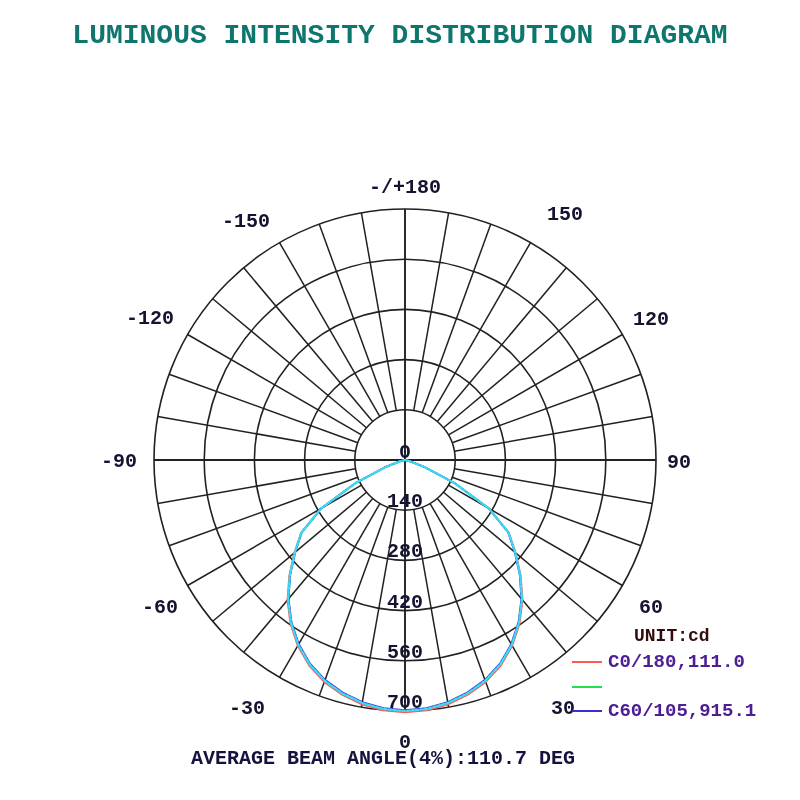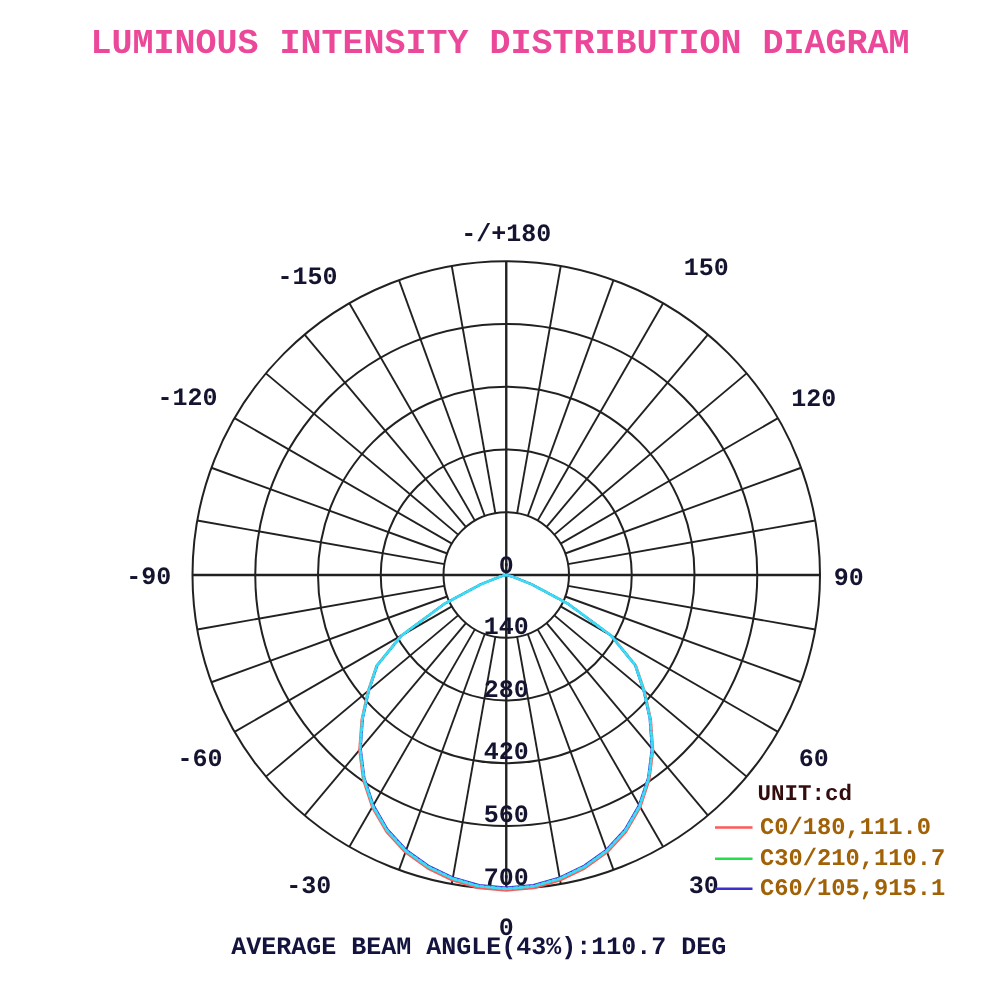--- a/index.html
+++ b/index.html
@@ -1,25 +1,25 @@
 <!DOCTYPE html>
 <html><head>
 <meta charset="utf-8">
 <style>
   html,body{margin:0;padding:0;background:#ffffff;}
   body{width:800px;height:800px;position:relative;overflow:hidden;
        font-family:"Liberation Mono","DejaVu Sans Mono",monospace;}
   .title{position:absolute;left:0;top:20px;width:800px;text-align:center;
-         font-size:28px;font-weight:bold;color:#ec4899;letter-spacing:0px;}
+         font-size:28px;font-weight:bold;color:#0f766e;letter-spacing:0px;}
   #chart-svg{position:absolute;left:0;top:0;}
   .legend{position:absolute;left:572px;top:626px;width:225px;}
-  .unit{font-size:18px;font-weight:bold;color:#330d0d;margin-left:34px;margin-bottom:4px;}
+  .unit{font-size:18px;font-weight:bold;color:#330d0d;margin-left:62px;margin-bottom:4px;}
   .lrow{display:flex;align-items:center;height:24.4px;}
   .sw{display:inline-block;width:30px;height:0px;border-top:2.4px solid #000;margin-right:6px;flex:0 0 auto;}
-  .ltext{font-size:19px;font-weight:bold;color:#a16207;white-space:pre;text-align:center;}
+  .ltext{font-size:19px;font-weight:bold;color:#4c1d95;white-space:pre;text-align:center;}
   .footer{position:absolute;left:0;top:747px;width:766px;text-align:center;
           font-size:20px;font-weight:bold;color:#13133d;}
 </style>
 </head>
 <body>
 
 <div class="title">LUMINOUS INTENSITY DISTRIBUTION DIAGRAM</div>
 
 <svg id="chart-svg" width="800" height="800">
     <circle cx="405" cy="460" r="50.2" fill="none" stroke="#212121" stroke-width="1.6"></circle>
@@ -87,22 +87,21 @@
 
 <div class="legend">
   <div class="unit">UNIT:cd</div>
   <div id="legend-rows">
       <div class="lrow">
         <span class="sw" style="border-top-color: rgb(255, 90, 90);"></span>
         <span class="ltext">C0/180,111.0</span>
       </div>
       <div class="lrow">
         <span class="sw" style="border-top-color: rgb(33, 224, 75);"></span>
-        <span class="ltext">C30/210,110.7</span>
       </div>
       <div class="lrow">
         <span class="sw" style="border-top-color: rgb(60, 47, 208);"></span>
         <span class="ltext">C60/105,915.1</span>
       </div>
     </div>
 </div>
 
-<div class="footer">AVERAGE BEAM ANGLE(43%):110.7 DEG</div>
+<div class="footer">AVERAGE BEAM ANGLE(4%):110.7 DEG</div>
 
 </body></html>

